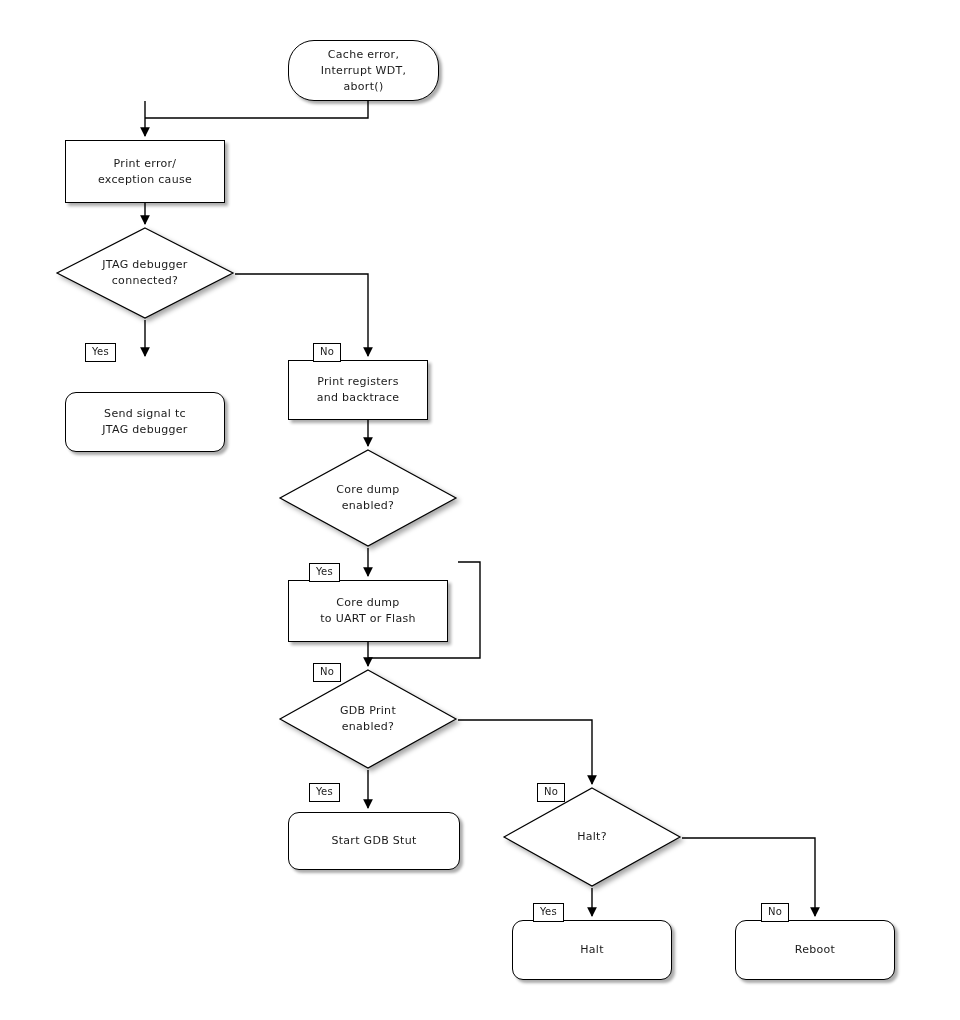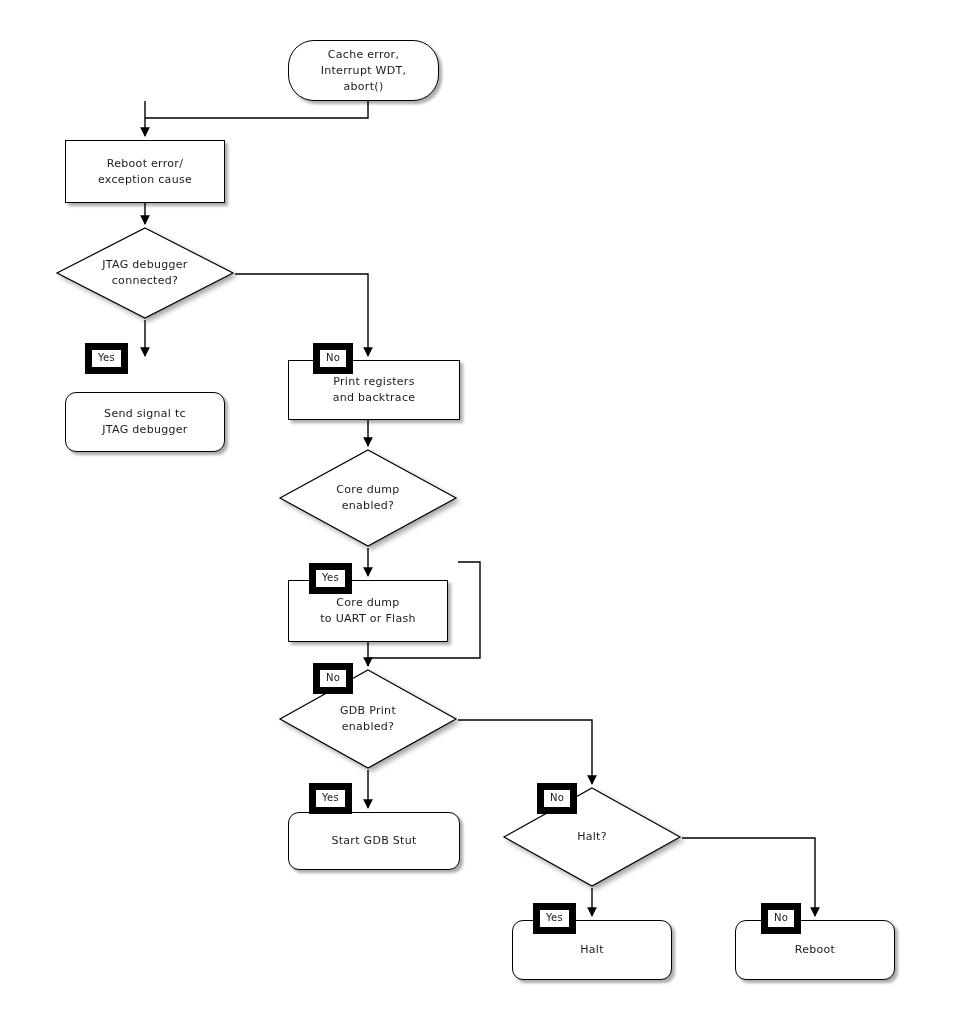--- a/index.html
+++ b/index.html
@@ -71,21 +71,21 @@
     line-height: 16px;
     color: #1a1a1a;
     letter-spacing: 0.3px;
     white-space: pre-line;
     z-index: 2;
   }
   .edge-label {
     position: absolute;
     box-sizing: border-box;
     background: #ffffff;
-    border: 7px solid #000000;
+    border: 1px solid #000000;
     font-size: 10px;
     line-height: 14px;
     color: #1a1a1a;
     padding: 1px 6px 2px 6px;
     letter-spacing: 0.3px;
     z-index: 5;
     text-align: center;
   }
 </style>
 </head>
@@ -130,38 +130,38 @@
   </svg>
 
 
   <div class="node rounded" style="left:288px; top:40px; width:151px; height:61px;border-radius:26px;">
     <span class="label">Cache error,
 Interrupt WDT,
 abort()</span>
   </div>
 
   <div class="node" style="left:65px; top:140px; width:160px; height:63px;">
-    <span class="label">Reboot error/
+    <span class="label">Print error/
 exception cause</span>
   </div>
 
   <div class="diamond" style="left:55px; top:226px; width:180px; height:94px;">
     <svg width="180" height="94" viewBox="0 0 180 94" xmlns="http://www.w3.org/2000/svg">
       <polygon points="90,2 178,47 90,92 2,47" fill="#ffffff" stroke="#000000" stroke-width="1.2" style="filter:drop-shadow(3px 3px 2.5px rgba(0,0,0,0.35));"></polygon>
     </svg>
     <div class="dtext">JTAG debugger
 connected?</div>
   </div>
 
   <div class="node rounded" style="left:65px; top:360px; width:160px; height:60px;margin-top:32px;">
     <span class="label">Send signal tc
 JTAG debugger</span>
   </div>
 
-  <div class="node" style="left:288px; top:360px; width:172px; height:60px;">
+  <div class="node" style="left:288px; top:360px; width:140px; height:60px;">
     <span class="label">Print registers
 and backtrace</span>
   </div>
 
   <div class="diamond" style="left:278px; top:448px; width:180px; height:100px;">
     <svg width="180" height="100" viewBox="0 0 180 100" xmlns="http://www.w3.org/2000/svg">
       <polygon points="90,2 178,50 90,98 2,50" fill="#ffffff" stroke="#000000" stroke-width="1.2" style="filter:drop-shadow(3px 3px 2.5px rgba(0,0,0,0.35));"></polygon>
     </svg>
     <div class="dtext">Core dump
 enabled?</div>

